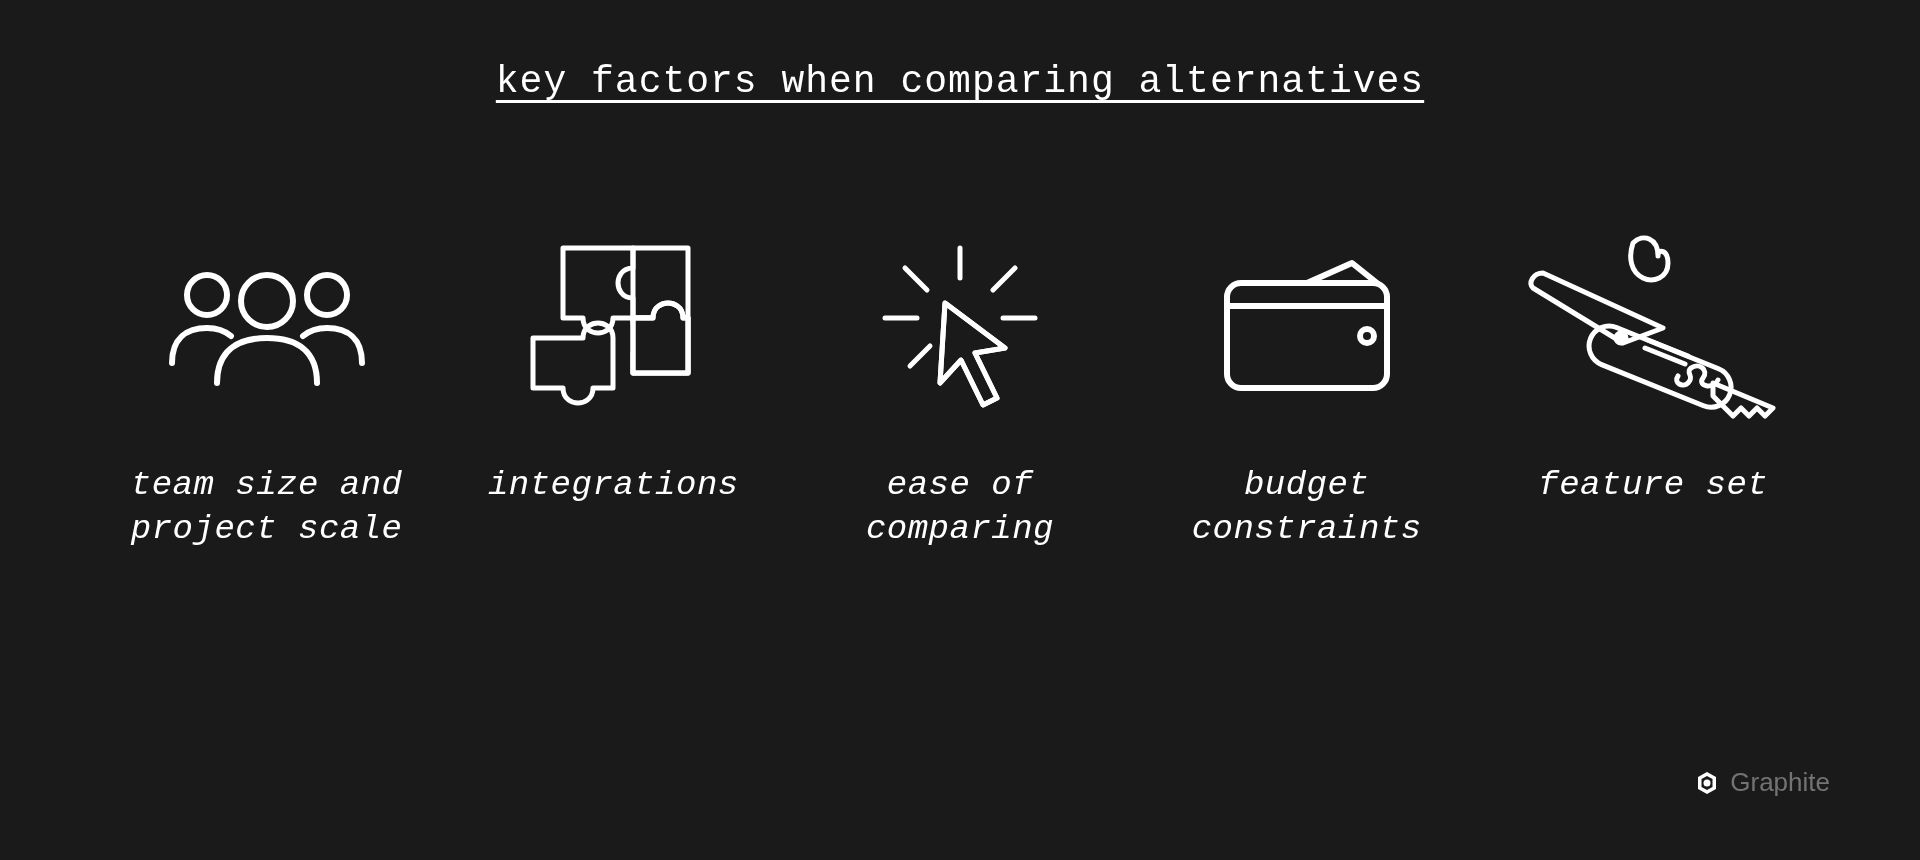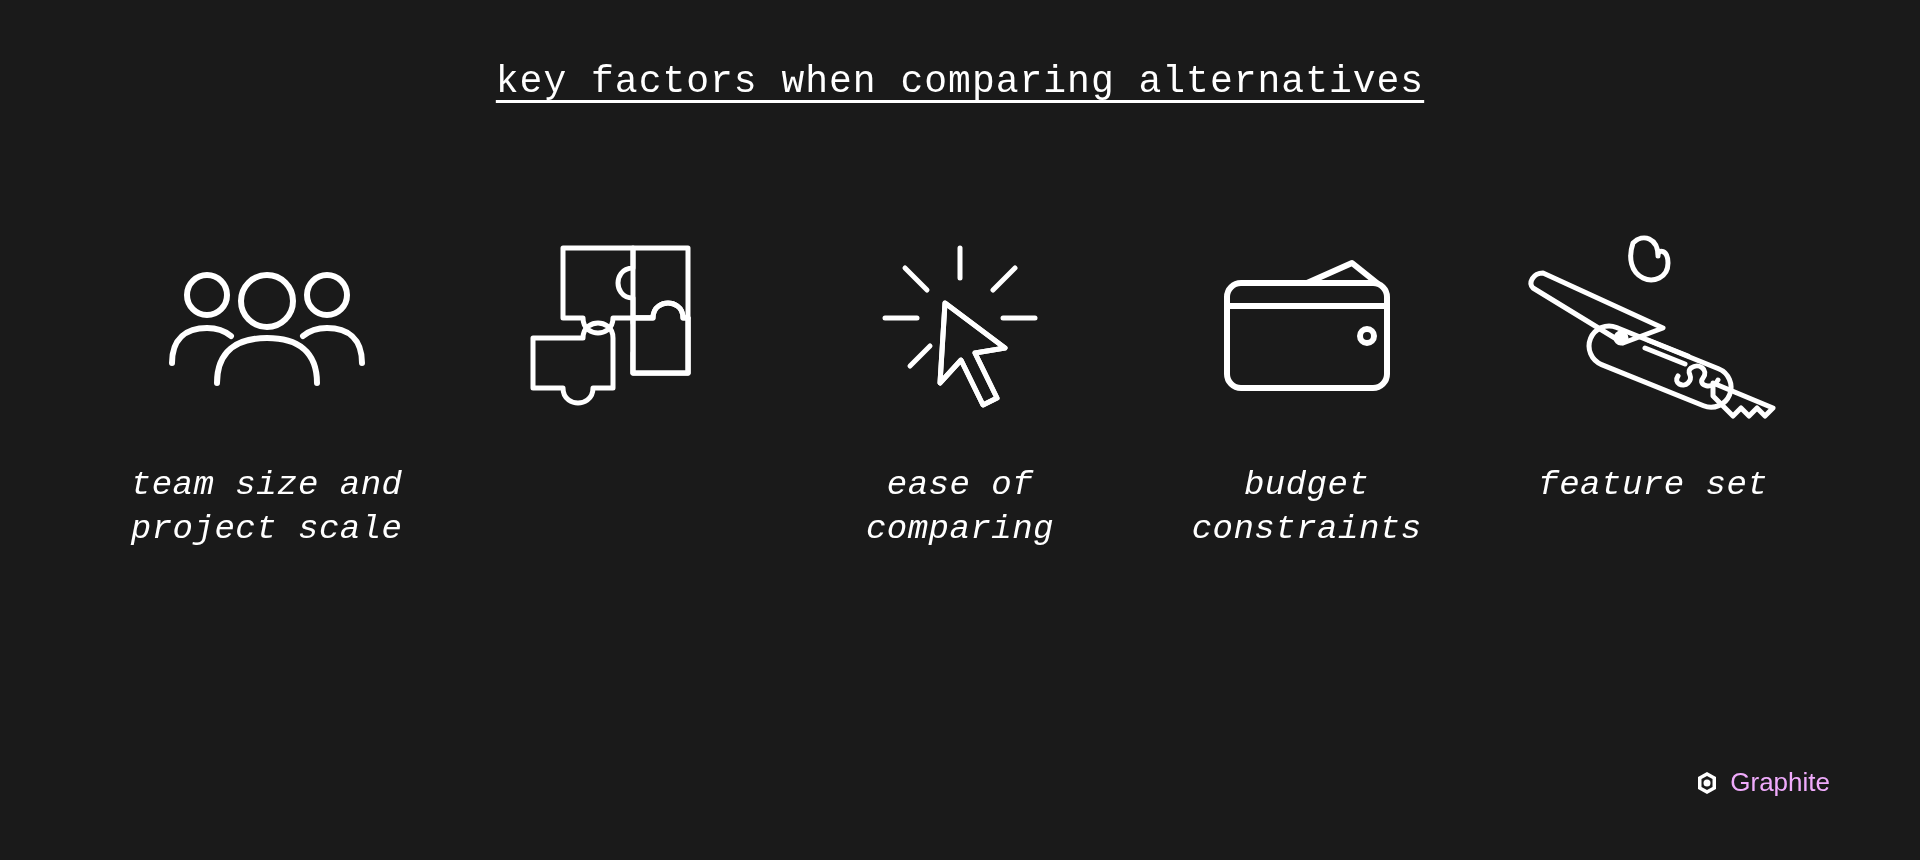--- a/index.html
+++ b/index.html
@@ -58,21 +58,21 @@
     right: 90px;
     bottom: 62px;
     display: flex;
     align-items: center;
     gap: 10px;
   }
   .brand-text {
     font-family: -apple-system, BlinkMacSystemFont, 'Segoe UI', Arial, sans-serif;
     font-size: 26px;
     font-weight: 500;
-    color: #f0abfc;
+    color: #737373;
   }
   svg {
     display: block;
   }
 </style>
 </head>
 <body>
 
 <h1 class="title">key factors when comparing alternatives</h1>
 
@@ -105,20 +105,21 @@
 
         <path d="M115 85 L170 85 L170 140 L115 140 L115 120 C127 120 130 110 130 105 C130 100 127 90 115 90 Z" transform="translate(0,0)"></path>
         <path d="M115 85 L135 85 C135 73 145 70 150 70 C155 70 165 73 165 85 L170 85" stroke="none"></path>
 
         <path d="M115 85 L135 85 C135 73 145 70 150 70 C155 70 165 73 165 85 L170 85 L170 140 L115 140 Z" fill="#1a1a1a"></path>
         <path d="M115 85 L135 85 C135 73 145 70 150 70 C155 70 165 73 165 85 L170 85 L170 140 L115 140 Z"></path>
 
         <path d="M15 105 L65 105 C65 93 75 90 80 90 C85 90 95 93 95 105 L95 155 L75 155 C75 167 65 170 60 170 C55 170 45 167 45 155 L15 155 Z"></path>
       </svg>
     </div>
+    <div class="factor-label">integrations</div>
   </div>
 
   <div class="factor">
     <div class="icon-wrap">
       <svg width="170" height="180" viewBox="0 0 170 180" fill="none" stroke="#ffffff" stroke-width="5" stroke-linecap="round" stroke-linejoin="round">
 
         <line x1="85" y1="10" x2="85" y2="40"></line>
         <line x1="30" y1="30" x2="52" y2="52"></line>
         <line x1="140" y1="30" x2="118" y2="52"></line>
         <line x1="10" y1="80" x2="42" y2="80"></line>

